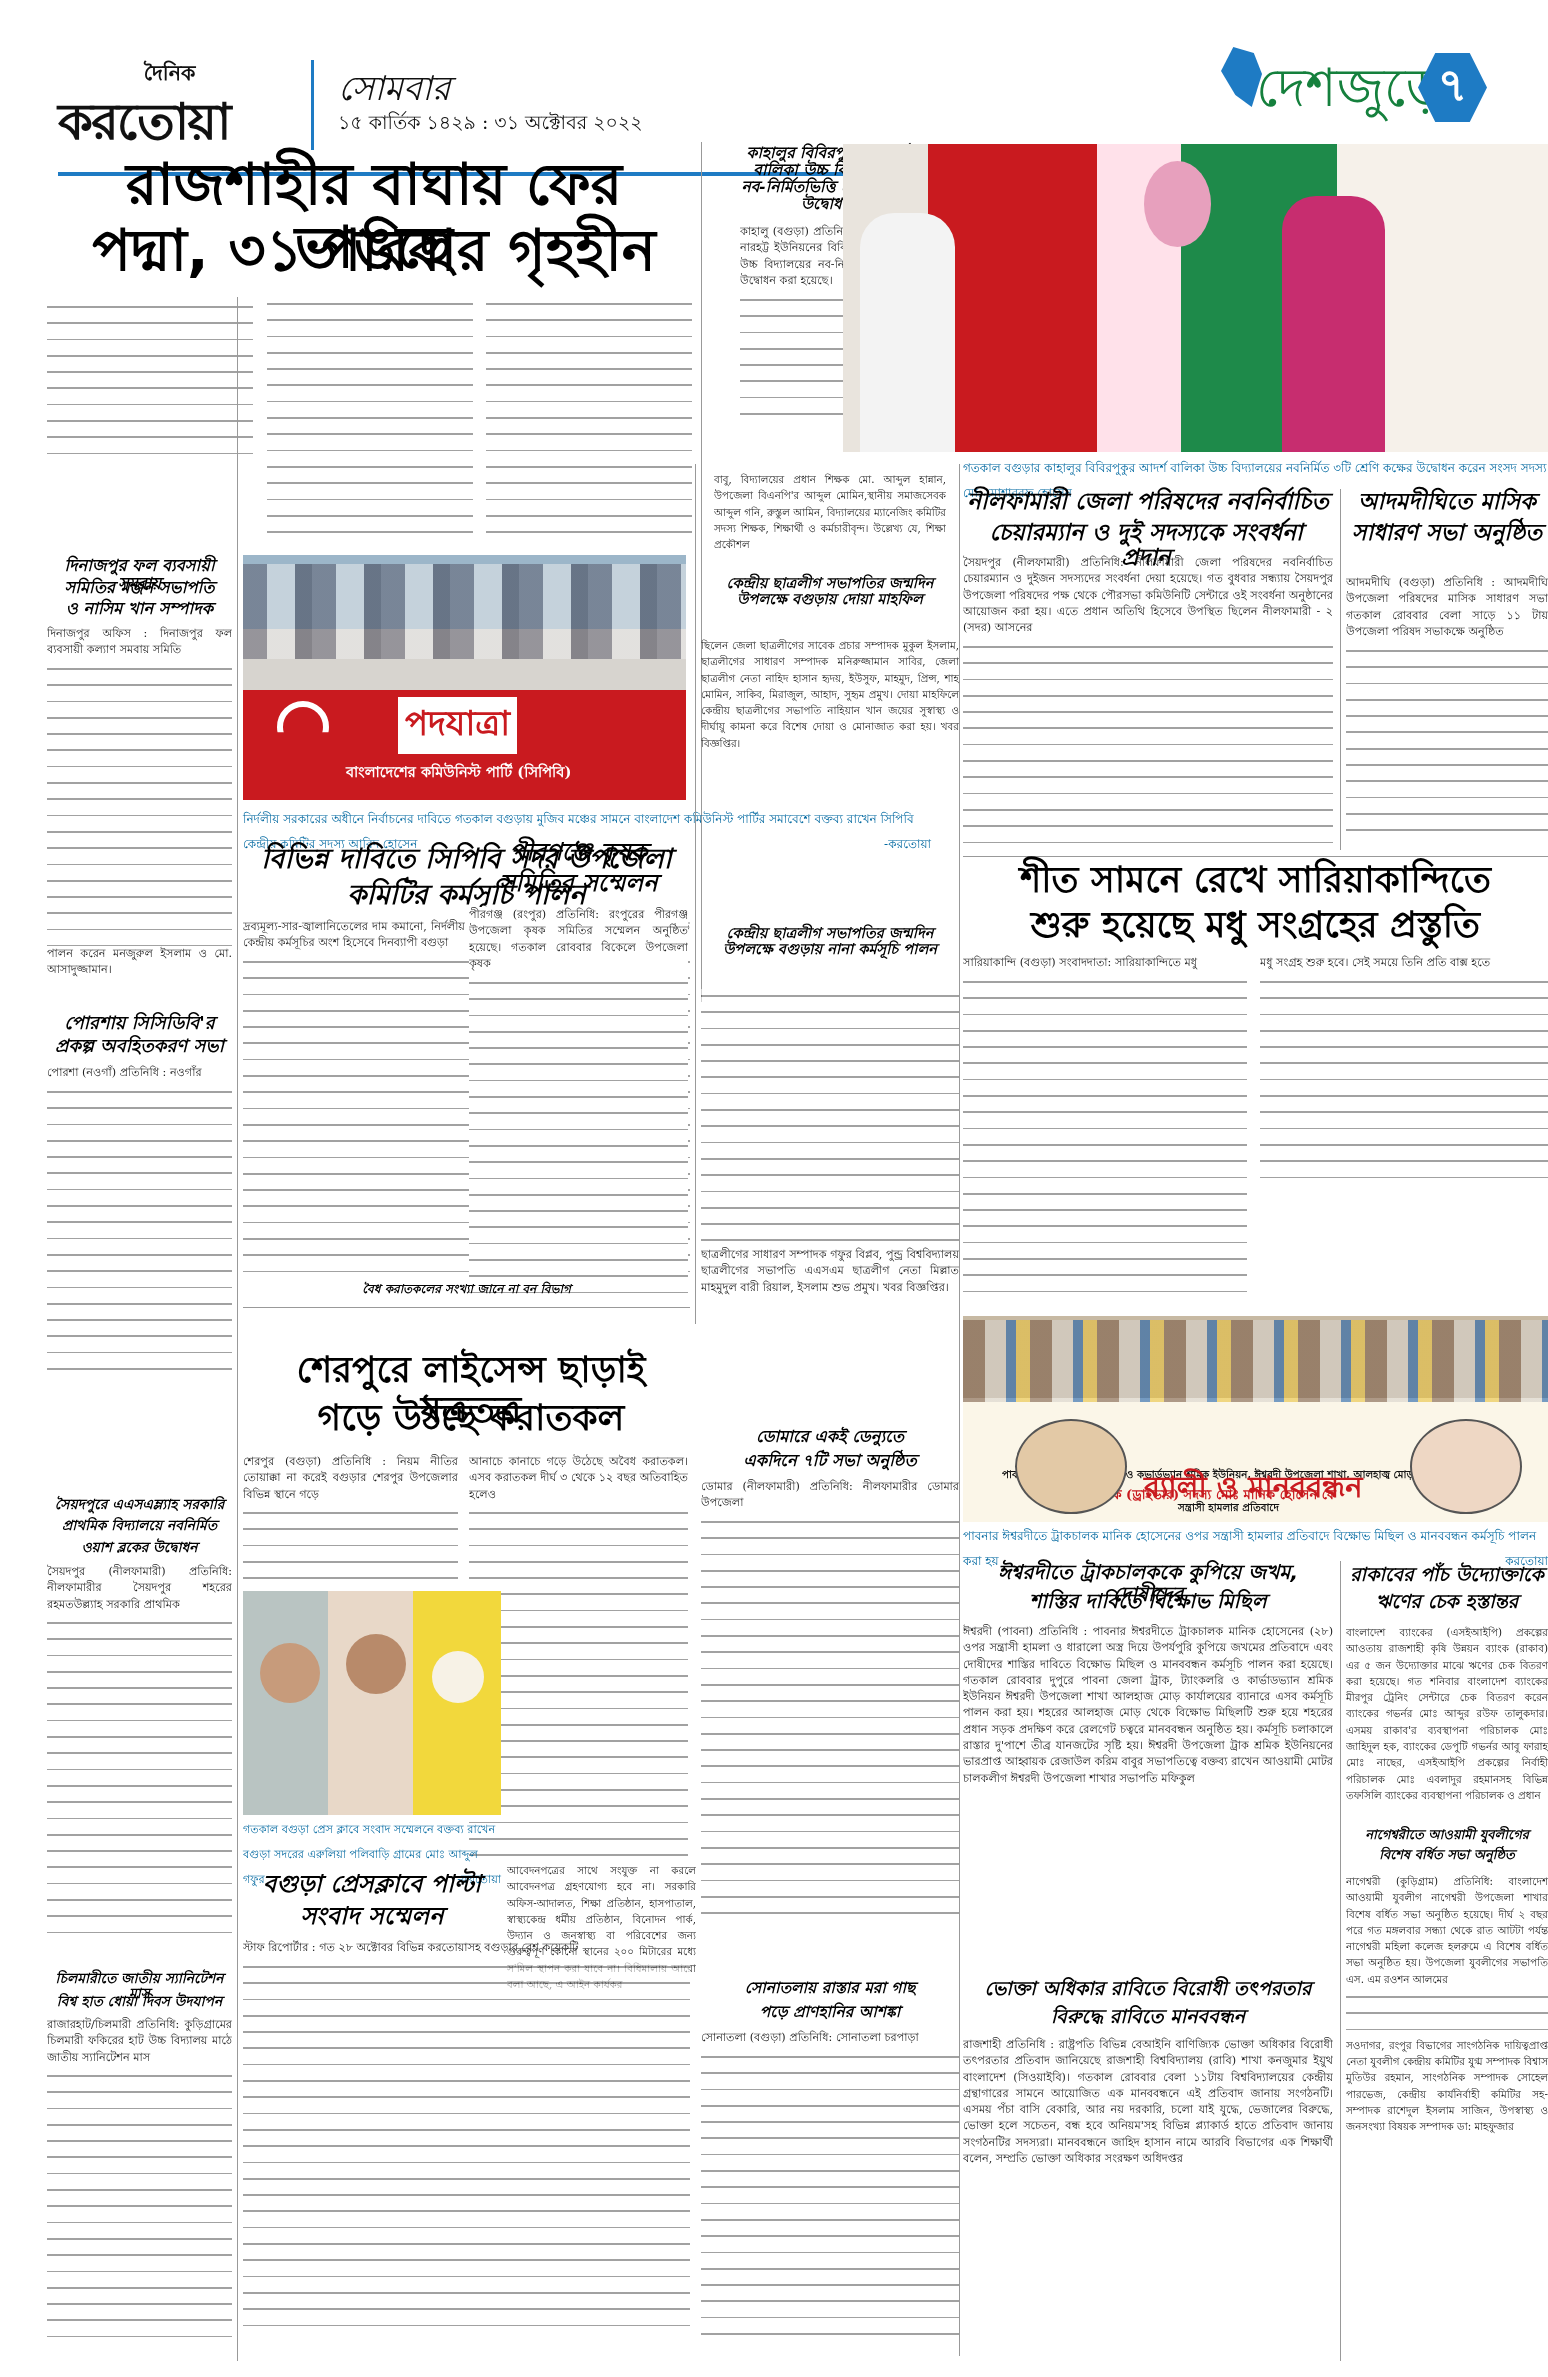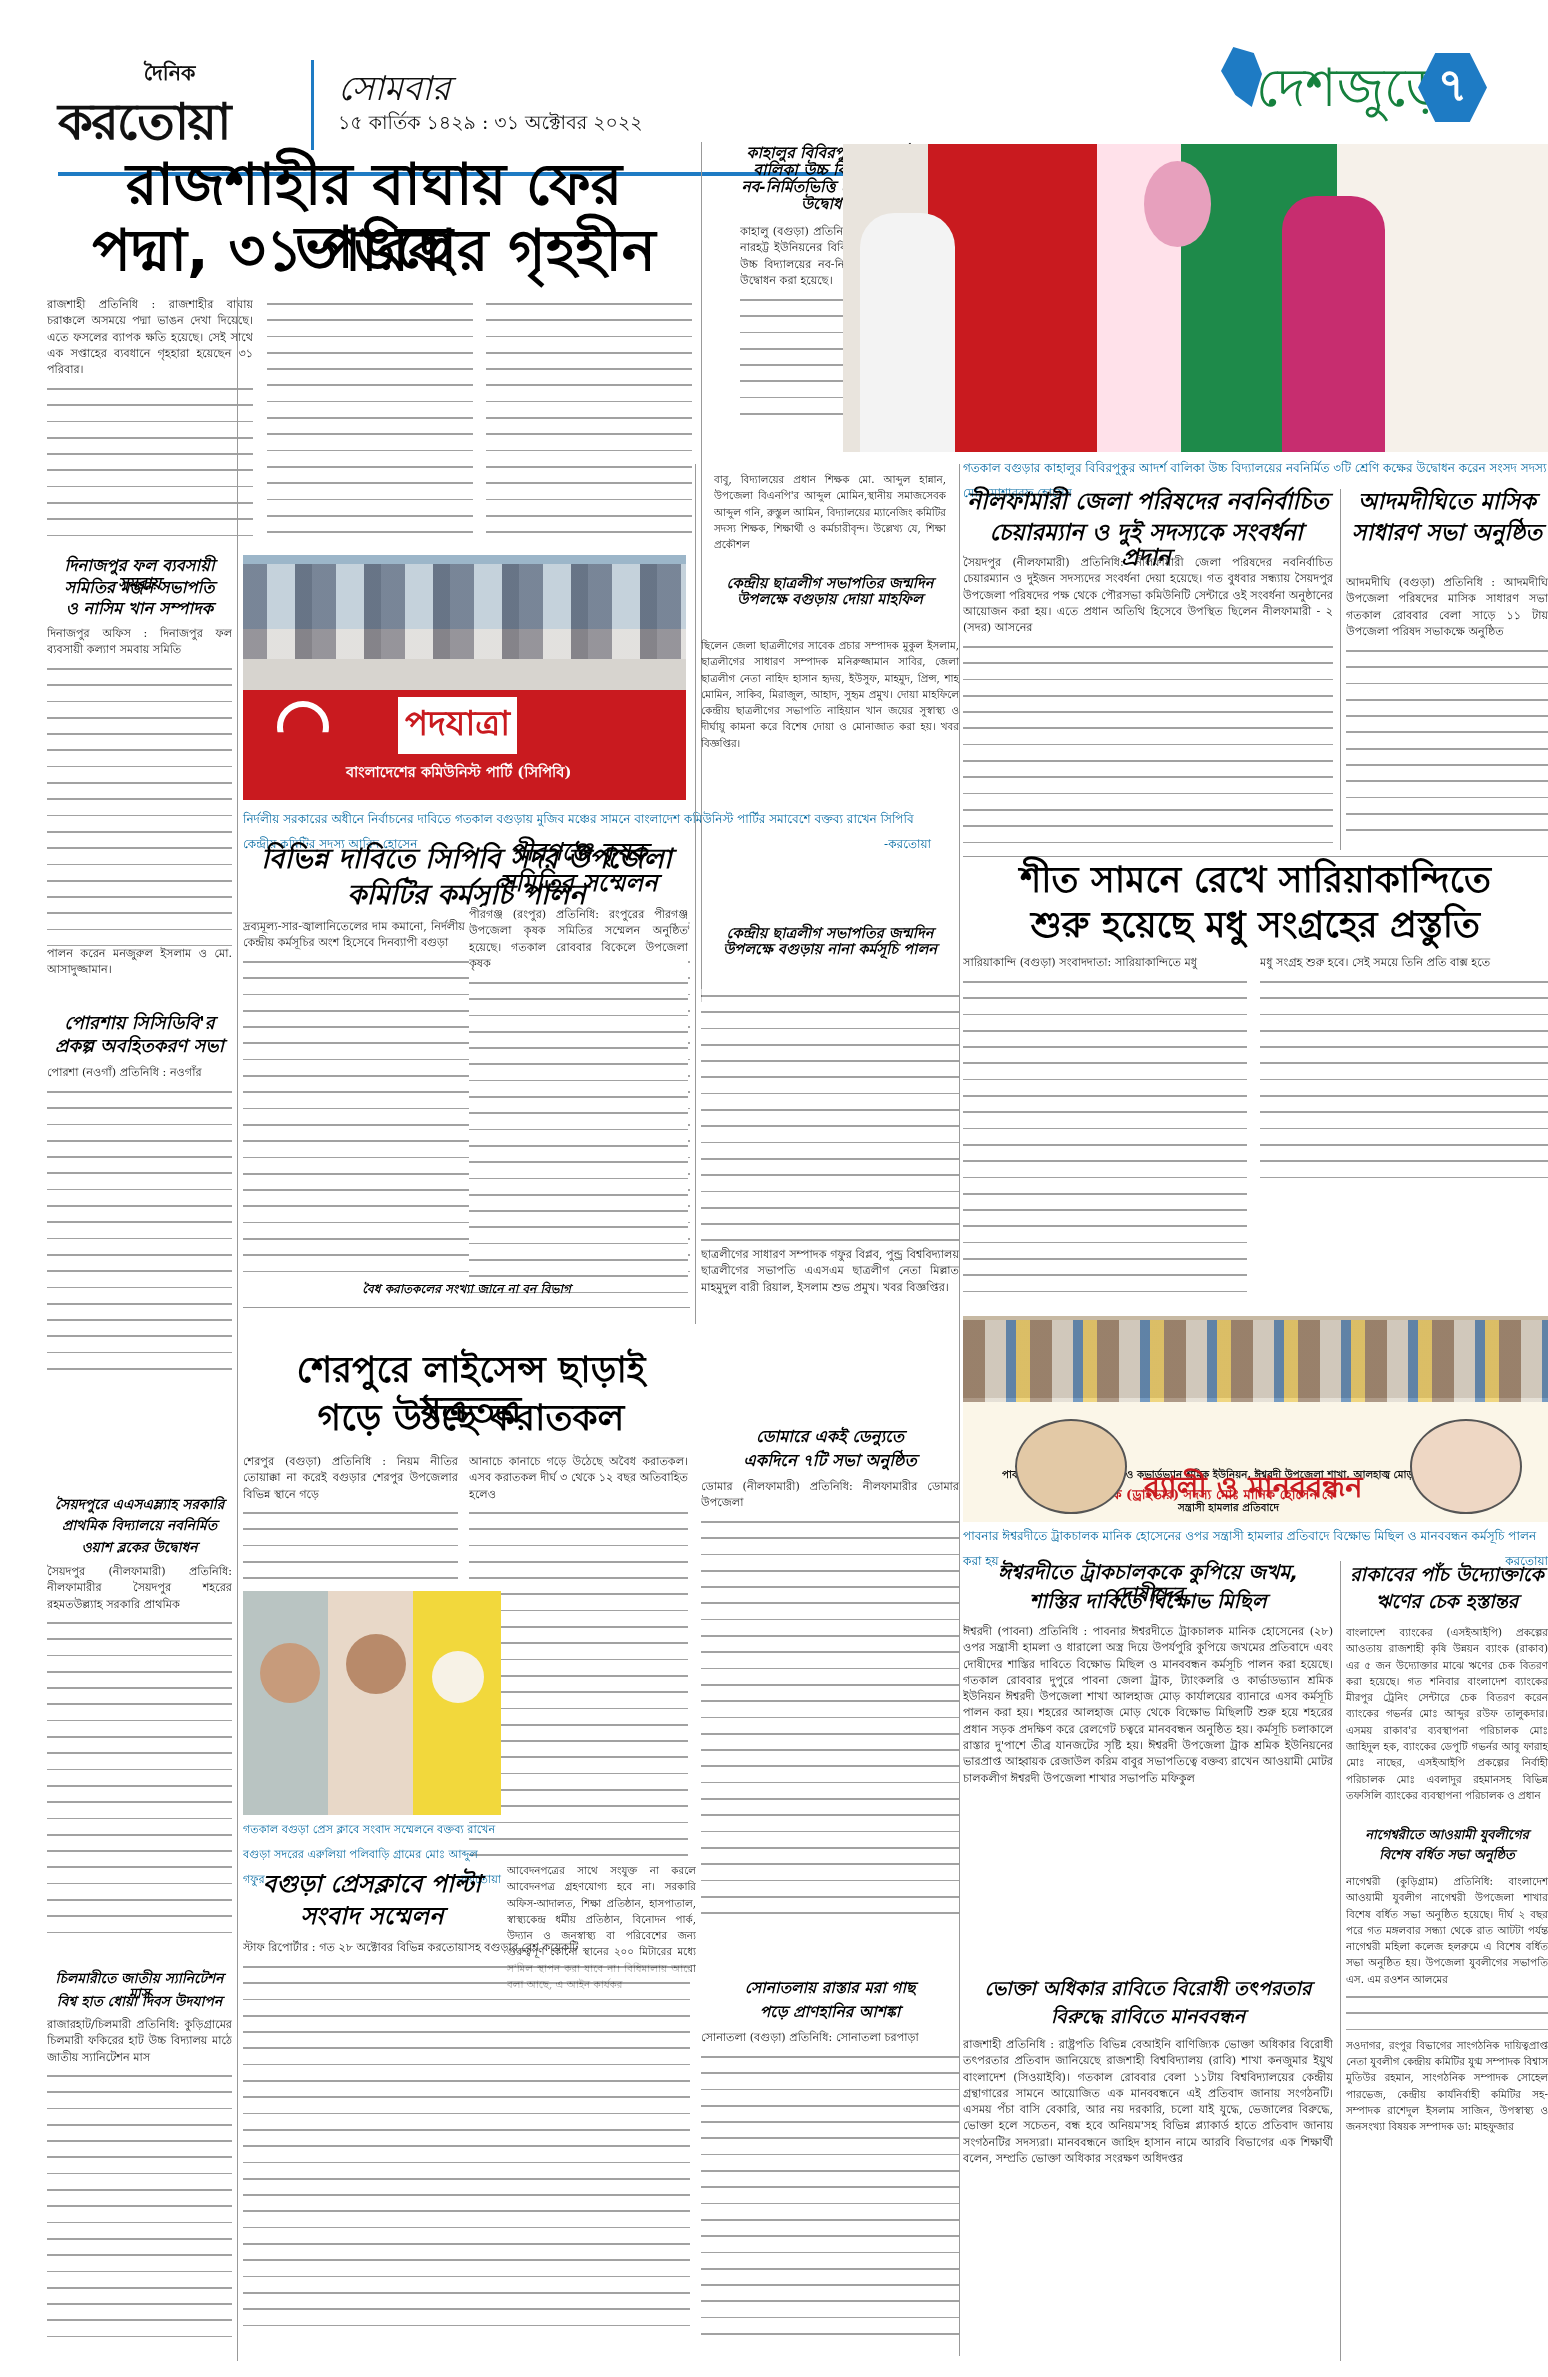--- a/index.html
+++ b/index.html
@@ -34,21 +34,20 @@
 <div class="abs mast-day">সোমবার</div>
 <div class="abs mast-date">১৫ কার্তিক ১৪২৯ : ৩১ অক্টোবর ২০২২</div>
 <div class="abs section-map"></div>
 <div class="abs section-logo">দেশজুড়ে</div>
 <div class="abs pagenum">৭</div>
 <div class="abs rule"></div>
 
 <div class="abs hl" style="left:47px;top:153px;width:654px;font-size:57px;">রাজশাহীর বাঘায় ফের ভাঙছে</div>
 <div class="abs hl" style="left:47px;top:219px;width:654px;font-size:57px;">পদ্মা, ৩১ পরিবার গৃহহীন</div>
 <div class="abs txt" style="left:47px;top:297px;width:206px;height:249px;">
-    <p>রাজশাহী প্রতিনিধি : রাজশাহীর বাঘায় চরাঞ্চলে অসময়ে পদ্মা ভাঙন দেখা দিয়েছে। এতে ফসলের ব্যাপক ক্ষতি হয়েছে। সেই সাথে এক সপ্তাহের ব্যবধানে গৃহহারা হয়েছেন ৩১ পরিবার।</p>
     <div class="lines" style="height:155px;margin-top:3.4px"></div>
   </div>
 <div class="abs lines" style="left:267px;top:297px;width:206px;height:245px;"></div>
 <div class="abs lines" style="left:486px;top:297px;width:206px;height:245px;"></div>
 
 <div class="abs vr" style="left:701px;top:142px;height:860px"></div>
 <div class="abs hl hl-it" style="left:740px;top:145px;width:172px;font-size:15.5px;">কাহালুর বিবিরপুকুর আদর্শ বালিকা উচ্চ বিদ্যালয়ের নব-নির্মিতভিত্তি শ্রেণিকক্ষের উদ্বোধন</div>
 <div class="abs txt" style="left:740px;top:224px;width:202px;height:232px;">
     <p>কাহালু (বগুড়া) প্রতিনিধি: কাহালু উপজেলার নারহট্ট ইউনিয়নের বিবিরপুকুর আদর্শ বালিকা উচ্চ বিদ্যালয়ের নব-নির্মিত ৩টি শ্রেণিকক্ষের উদ্বোধন করা হয়েছে।</p>
     <div class="lines" style="height:129px;margin-top:3.4px"></div>

